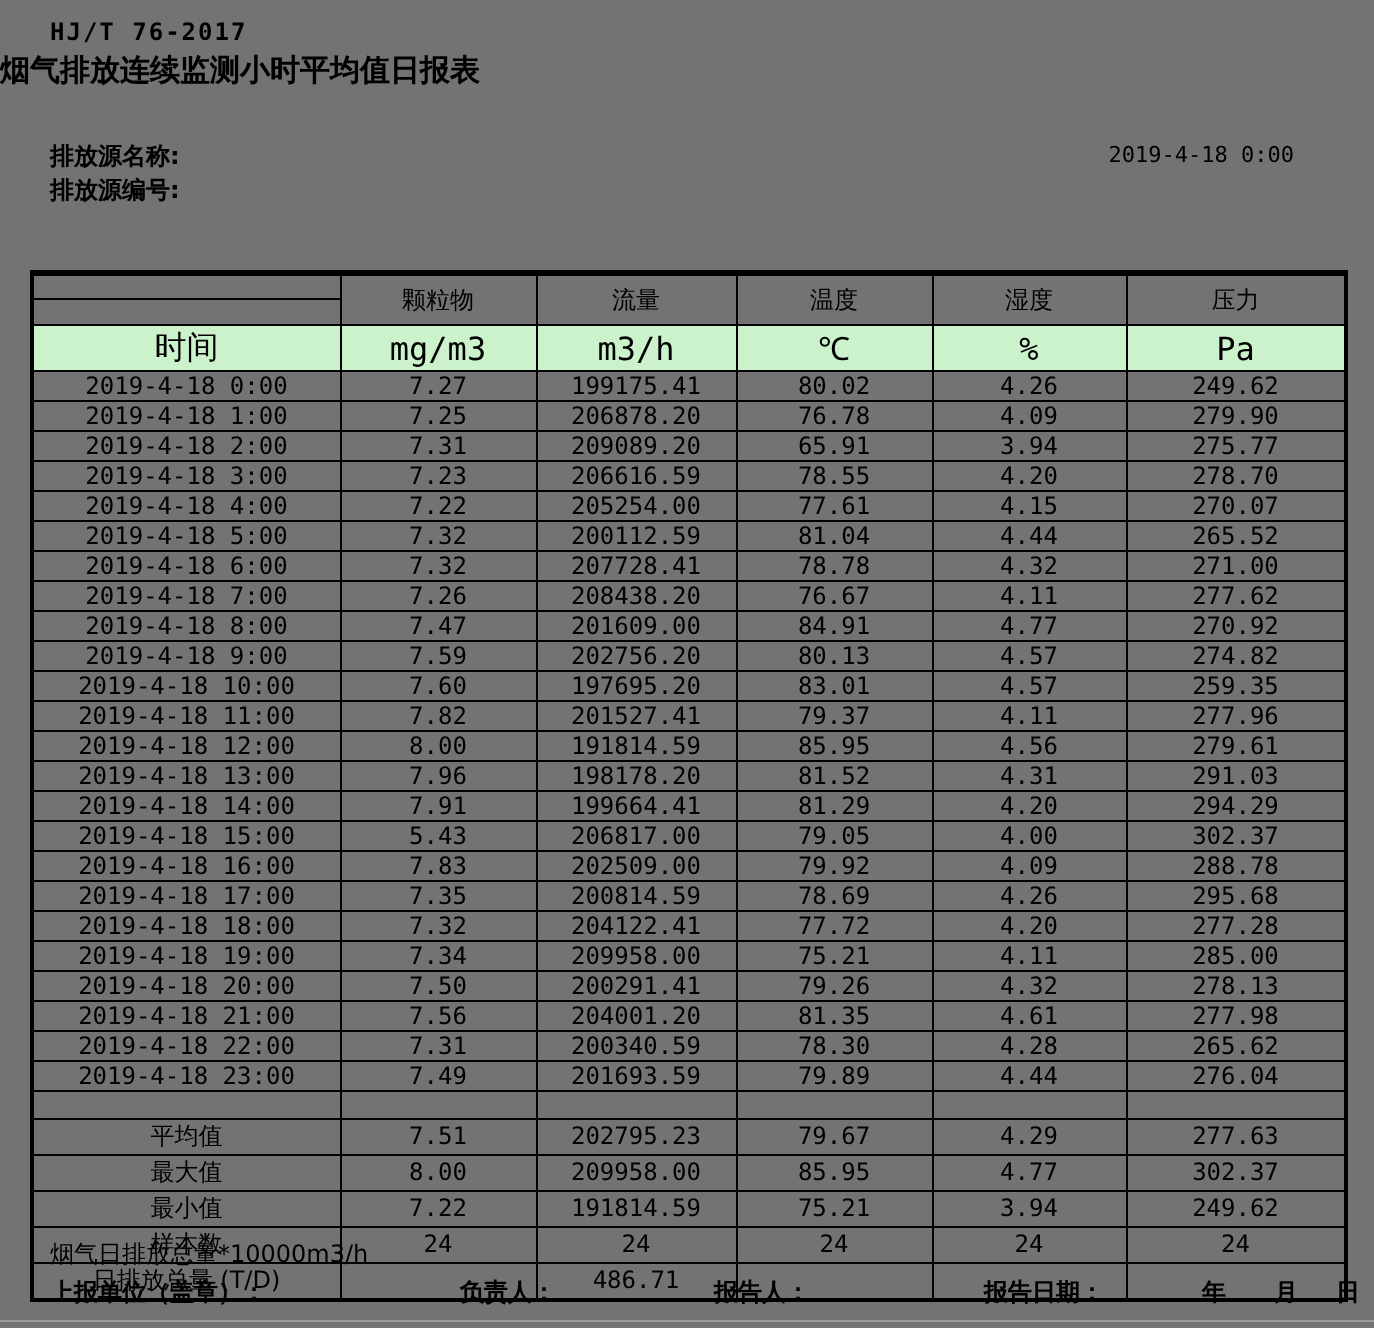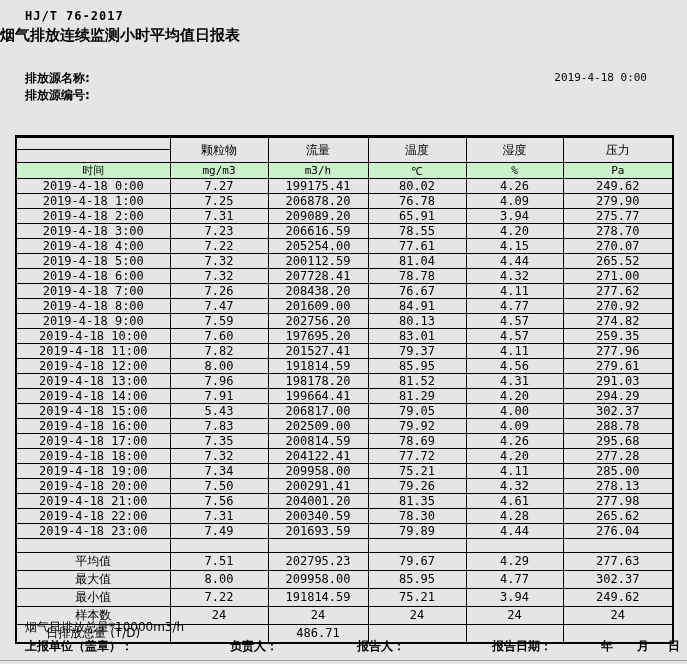--- a/index.html
+++ b/index.html
@@ -4,21 +4,21 @@
 <style>
   * { margin:0; padding:0; box-sizing:border-box; }
   html,body { background:#ffffff; }
   body {
     width:687px; height:664px;
     font-family:"DejaVu Sans", sans-serif;
     color:#000;
     position:relative;
     overflow:hidden;
   }
-  .page { position:relative; width:687px; height:664px; background:#e5e5e5; }
+  .page { position:relative; width:687px; height:664px; background:#737373; }
 
   .std-code {
     position:absolute; left:25px; top:9px;
     font-weight:bold; font-size:12px;
     font-family:"DejaVu Sans Mono", monospace;
     letter-spacing:1px;
   }
   .title {
     position:absolute; left:0; top:26px; width:100%;
     text-align:left; font-weight:bold; font-size:15px;
@@ -36,21 +36,21 @@
     border-collapse:collapse; table-layout:fixed;
     border:2px solid #000; border-top:3px solid #000;margin-top:20px;
   }
   table.report td {
     border:1px solid #000;
     text-align:center; vertical-align:middle;
     overflow:hidden; white-space:nowrap;
     font-size:12px; height:13.8px; padding:0;
   }
   tr.hdr td { height:13px; }
-  tr.unit-row td { height:16px; background:var(--green,#ccf2cc); font-size:11px; }
+  tr.unit-row td { height:16px; background:var(--green,#ccf2cc); font-size:16px; }
   tr.unit-row td.u { font-family:"DejaVu Sans Mono", monospace; }
   td.num, td.time-cell { font-family:"DejaVu Sans Mono", monospace; font-size:11px; }
   tr.empty-row td { height:13.8px; }
   tr.sum-row td { height:14.5px; }
   td.left-lab { text-align:left; padding-left:14px; }
 
   .foot-note {
     position:absolute; left:25px; top:619px;
     font-weight:normal; font-size:12px;
   }

